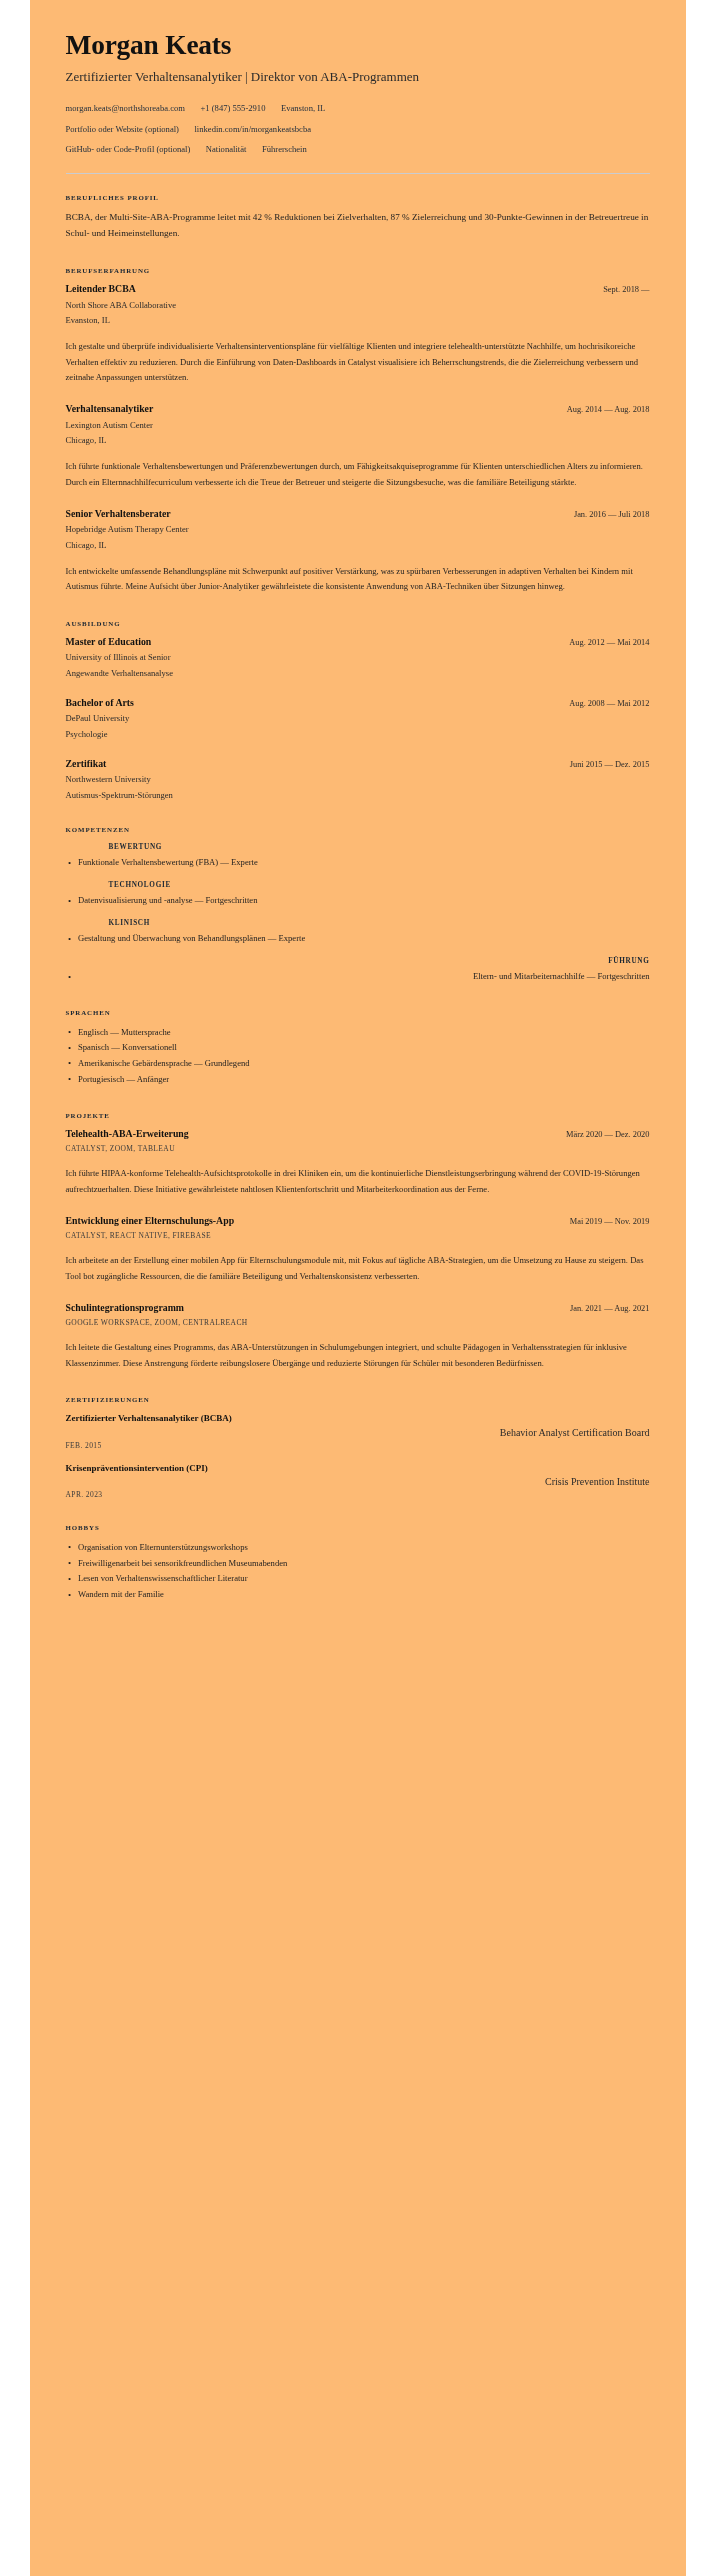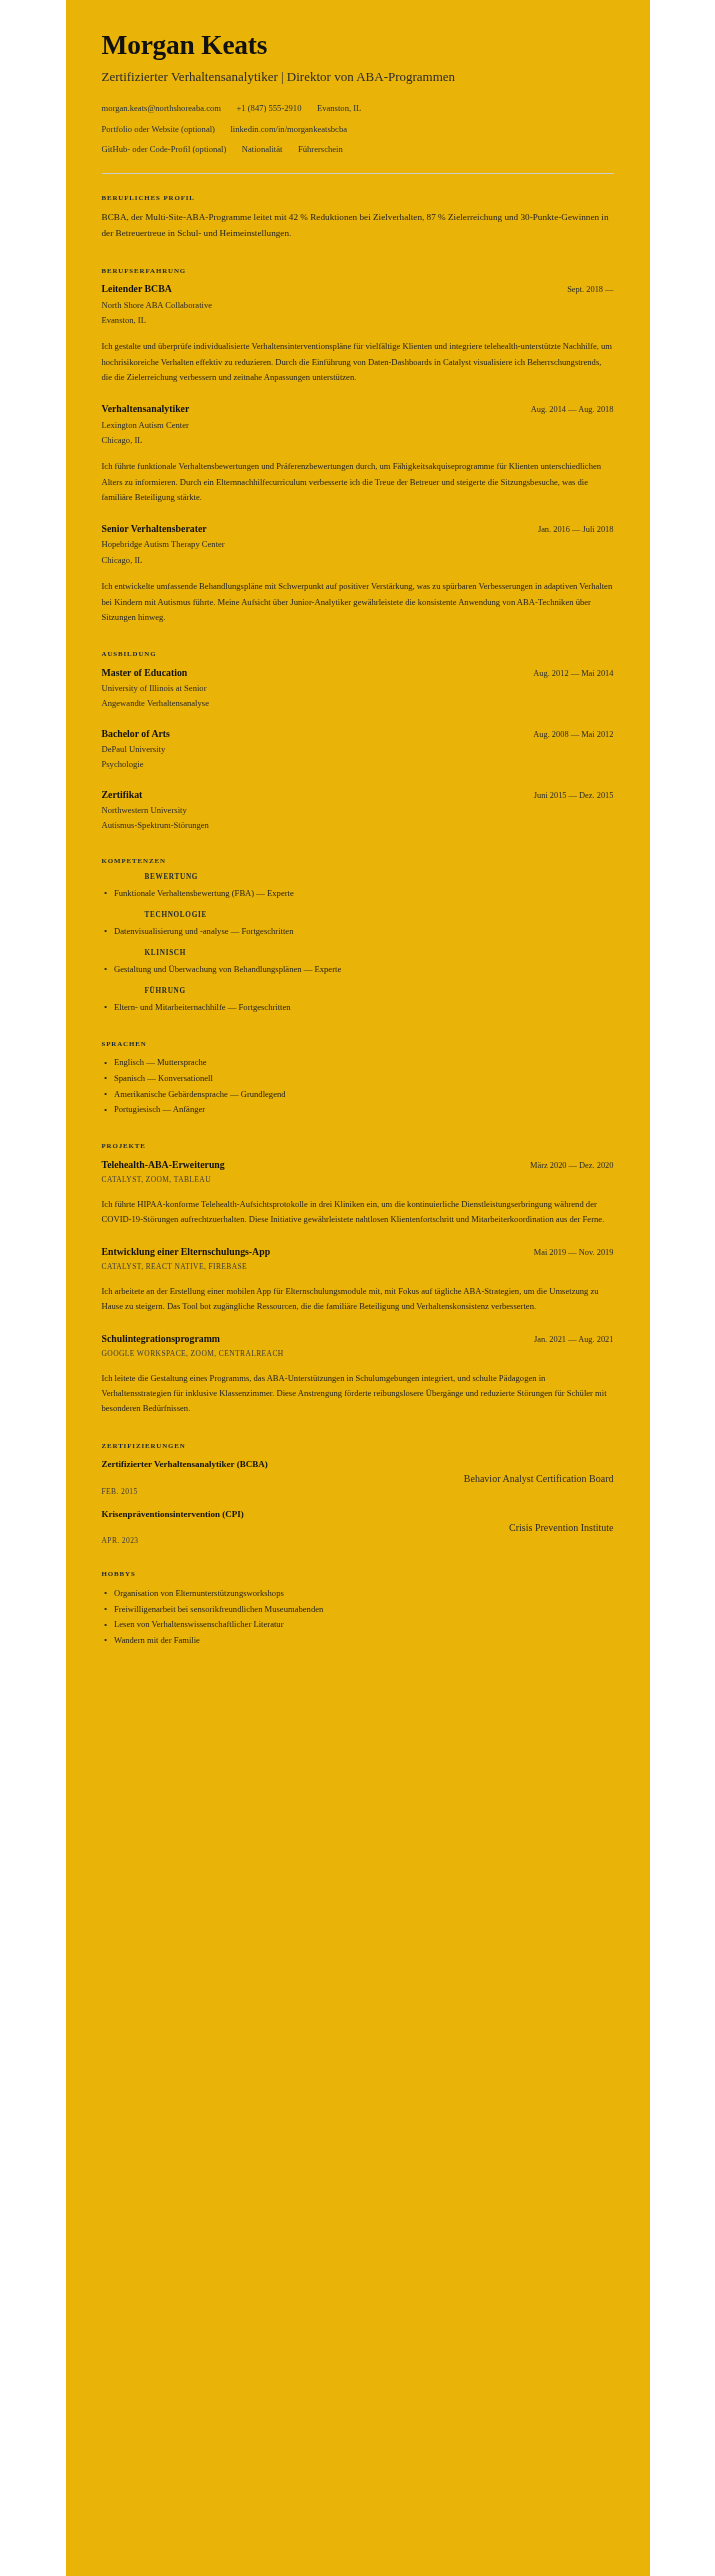--- a/index.html
+++ b/index.html
@@ -7,24 +7,24 @@
     margin: 0;
     padding: 0;
     background: #ffffff;
   }
   body {
     font-family: "Liberation Serif", "DejaVu Serif", serif;
     color: #1a1a1a;
     -webkit-font-smoothing: antialiased;
   }
   .page {
-    width: 584px;
+    width: 656px;
     min-height: 2576px;
     margin: 0 auto;
-    background: #eab308;
+    background: #fdba74;
     box-sizing: border-box;
     padding: 31px 36px 36px 36px;
     position: relative;
   }
 
   
   .name {
     font-family: "Liberation Serif", "DejaVu Serif", serif;
     font-size: 27.4px;
     font-weight: 700;
@@ -128,21 +128,21 @@
   .entry-body {
     font-size: 8.6px;
     line-height: 1.78;
     color: #1f1f1f;
     margin: 13px 0 0 0;
     max-width: 602px;
   }
 
   
   .skill-group { margin-bottom: 10.7px; }
-  .skill-group:last-child { margin-bottom: 0; }
+  .skill-group:last-child { margin-bottom: 0; text-align: right; }
   .skill-group-title {
     font-size: 7.2px;
     font-weight: 700;
     letter-spacing: 0.7px;
     text-transform: uppercase;
     color: #1b2733;
     margin: 0 0 5.4px 0;
     padding-left: 43px;
   }
   ul.bullets {

